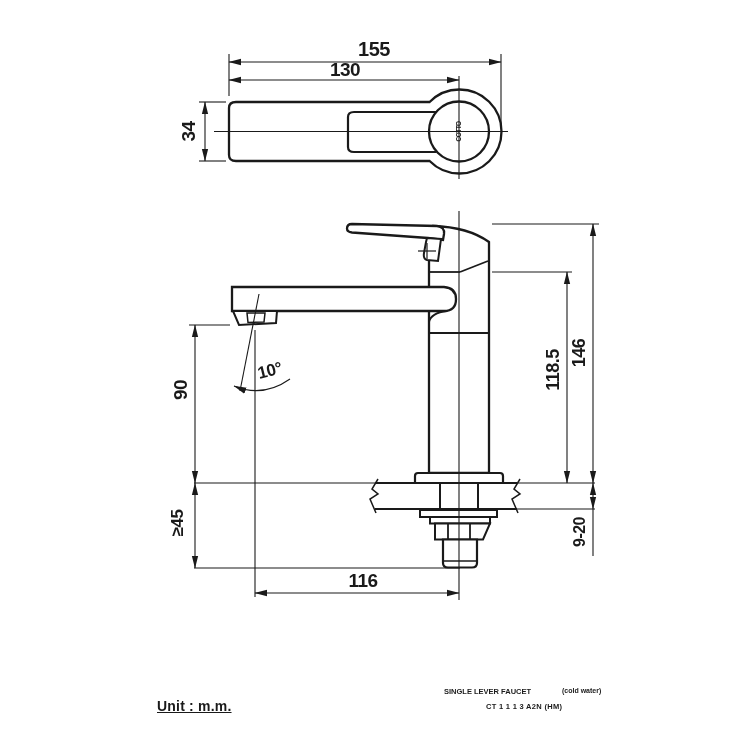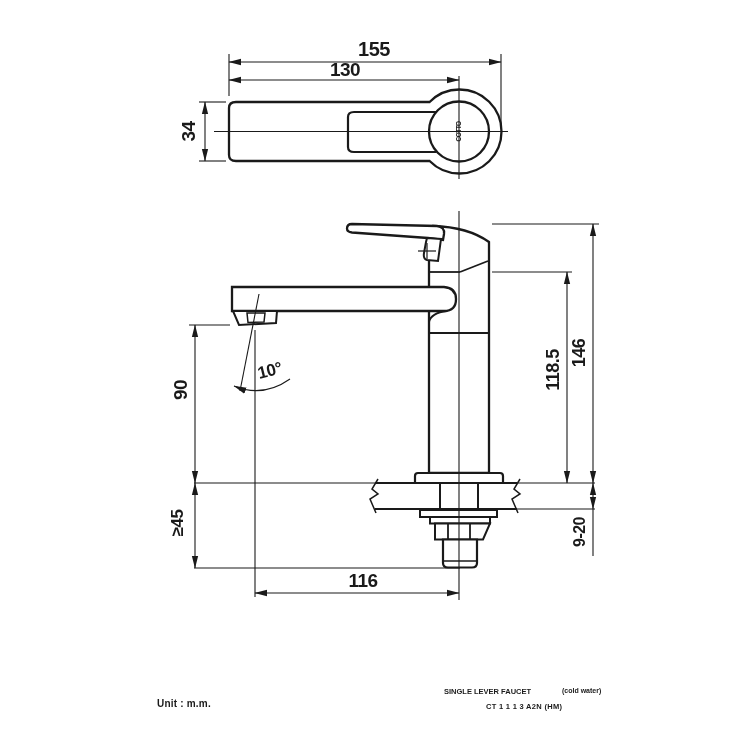--- a/index.html
+++ b/index.html
@@ -8,21 +8,21 @@
   .canvas {
     position:relative; width:740px; height:740px;
     background:var(--bg); overflow:hidden;
   }
   svg { position:absolute; left:0; top:0; }
   svg text {
     font-family:"Liberation Sans", sans-serif;
     font-weight:bold; fill:var(--line); letter-spacing:-0.5px;
   }
   .footer-text { position:absolute; color:var(--line); font-weight:bold; white-space:nowrap; }
-  .unit-label  { left:130px; top:698px; font-size:10px; letter-spacing:0.2px;padding-left:27px; }
+  .unit-label  { left:130px; top:698px; font-size:14px; text-decoration:underline; letter-spacing:0.2px;padding-left:27px; }
   .prod-title  { left:444px; top:687px; font-size:7.5px; }
   .prod-variant{ left:562px; top:687px; font-size:7px; }
   .prod-code   { left:486px; top:702px; font-size:7.5px; letter-spacing:0.3px; }
 </style>
 </head>
 <body>
 
 <div class="canvas">
 
 <svg width="740" height="740" viewBox="0 0 740 740">

